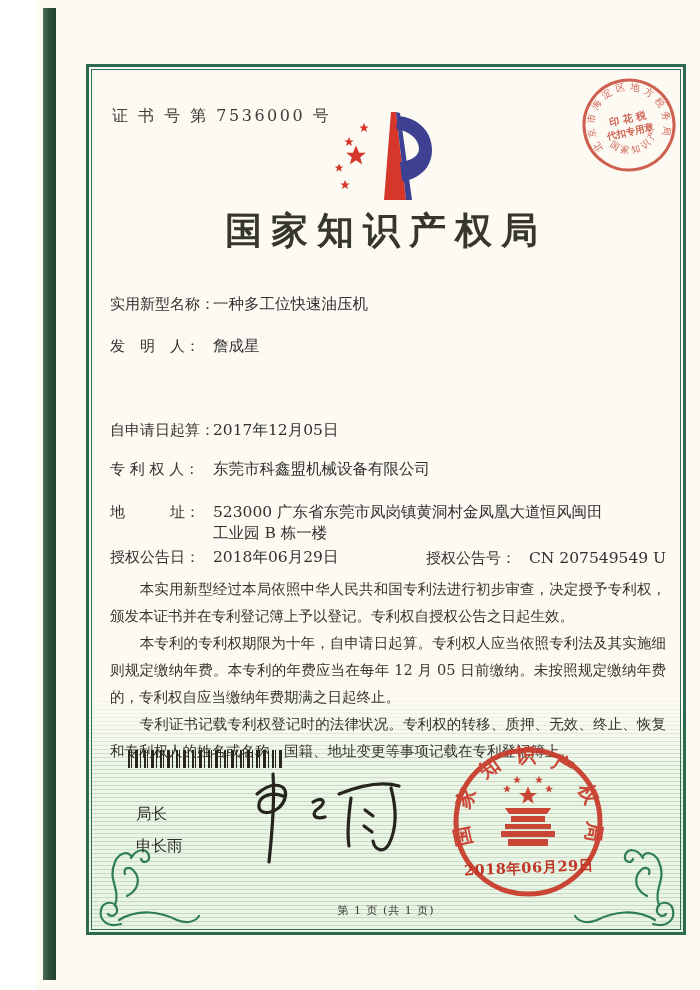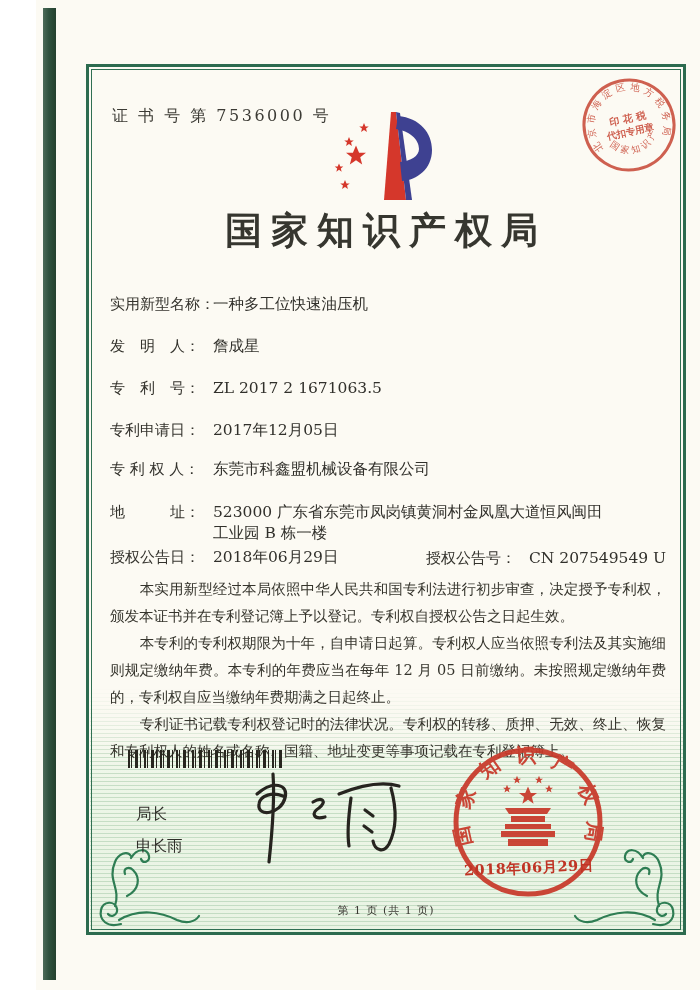--- a/index.html
+++ b/index.html
@@ -100,25 +100,22 @@
   </svg>
 
   <div class="abs title">国家知识产权局</div>
 
   <div class="abs frow" style="top:294px">
     <span class="flabel">实用新型名称：</span><span class="fvalue">一种多工位快速油压机</span>
   </div>
   <div class="abs frow" style="top:336px">
     <span class="flabel">发　明　人：</span><span class="fvalue">詹成星</span>
   </div>
-  <div class="abs frow" style="top:378px">
-    <span class="flabel">专　利　号：</span><span class="fvalue">ZL 2017 2 1671063.5</span>
-  </div>
   <div class="abs frow" style="top:420px">
-    <span class="flabel">专利申请日：</span><span class="fvalue">2017年12月05日</span>
+    <span class="flabel">自申请日起算：</span><span class="fvalue">2017年12月05日</span>
   </div>
   <div class="abs frow" style="top:459px">
     <span class="flabel">专 利 权 人：</span><span class="fvalue">东莞市科鑫盟机械设备有限公司</span>
   </div>
   <div class="abs frow" style="top:502px">
     <span class="flabel">地　　　址：</span><span class="fvalue">523000 广东省东莞市凤岗镇黄洞村金凤凰大道恒风闽田
 工业园 B 栋一楼</span>
   </div>
   <div class="abs frow" style="top:547px">
     <span class="flabel">授权公告日：</span><span class="fvalue">2018年06月29日</span>

